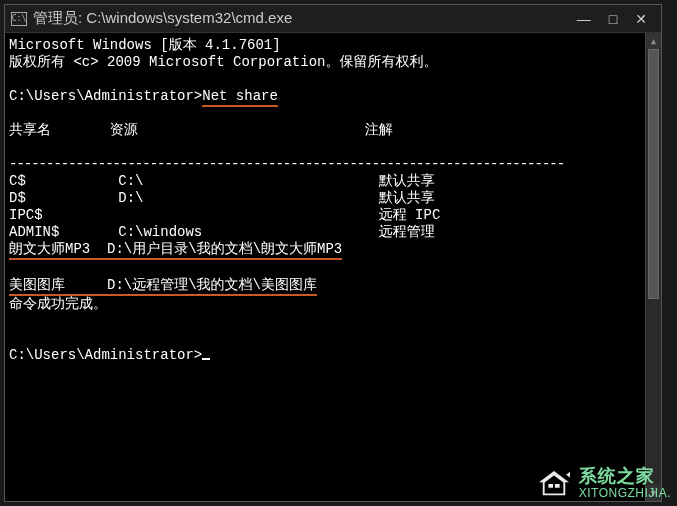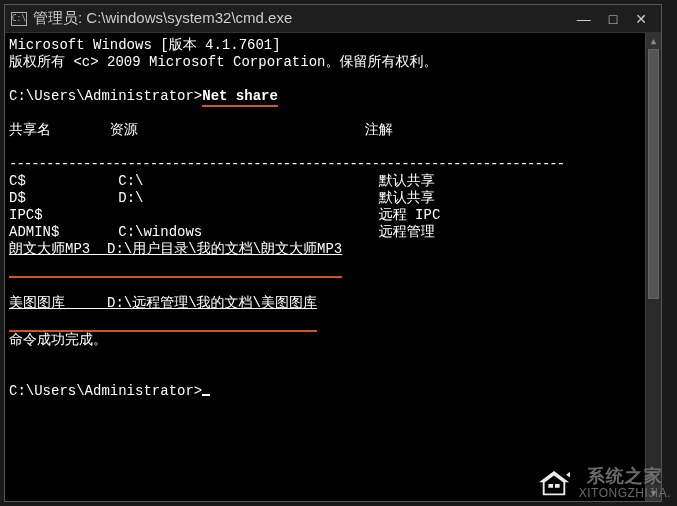--- a/index.html
+++ b/index.html
@@ -102,45 +102,43 @@
       font-size: 9px;
       display: flex;
       align-items: center;
       justify-content: center;
     }
     .scroll-arrow.up { top: 0; }
     .scroll-arrow.down { bottom: 0; }
     .underline-cmd {
       border-bottom: 2px solid #c85a28;
       padding-bottom: 1px;
-      font-weight: bold;
     }
     .underline-row {
       border-bottom: 2px solid #c85a28;
-      padding-bottom: 18px;
+      padding-bottom: 0px;
       display: inline-block;
-      text-decoration: underline;
     }
     .hr-line {
       letter-spacing: -1px;
     }
     .cursor {
       display: inline-block;
       width: 8px;
       height: 2px;
       background: #fff;
       vertical-align: -1px;
     }
     .watermark {
       position: absolute;
       right: 6px;
       bottom: 6px;
-      color: #737373;
+      color: #86efac;
       font-family: "Microsoft YaHei", sans-serif;
-      text-align: center;
+      text-align: left;
       opacity: 0.92;
       pointer-events: none;
     }
     .wm-row {
       display: flex;
       align-items: center;
       gap: 6px;
       justify-content: flex-end;
     }
     .wm-logo {

